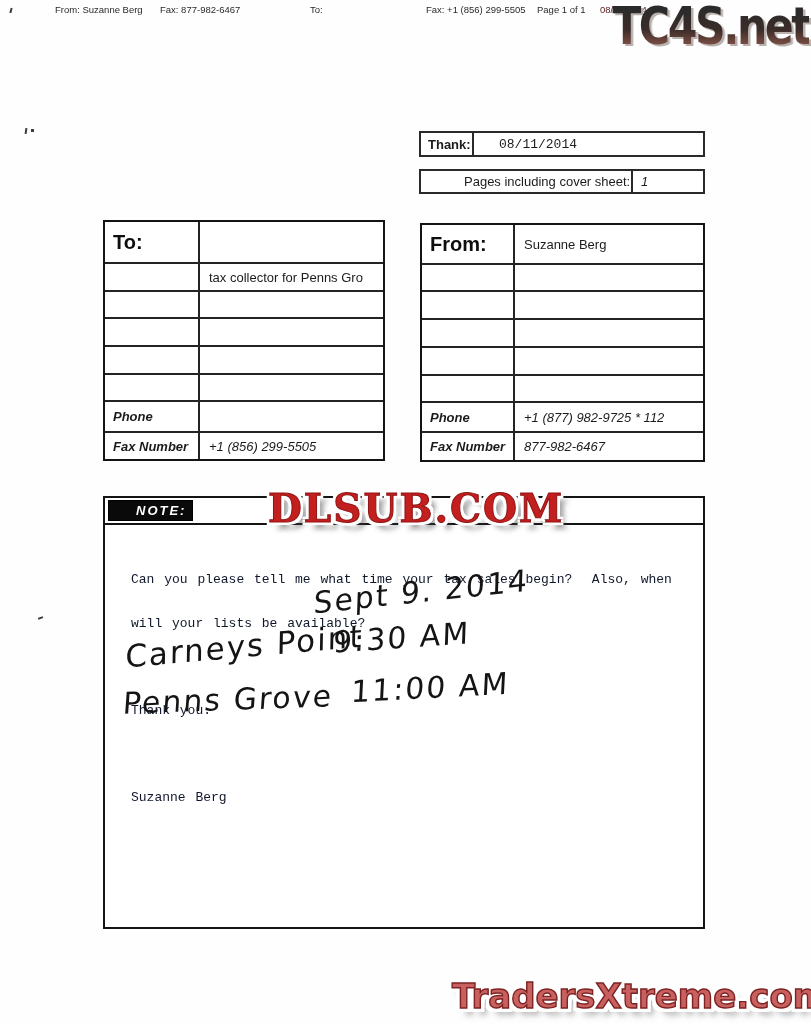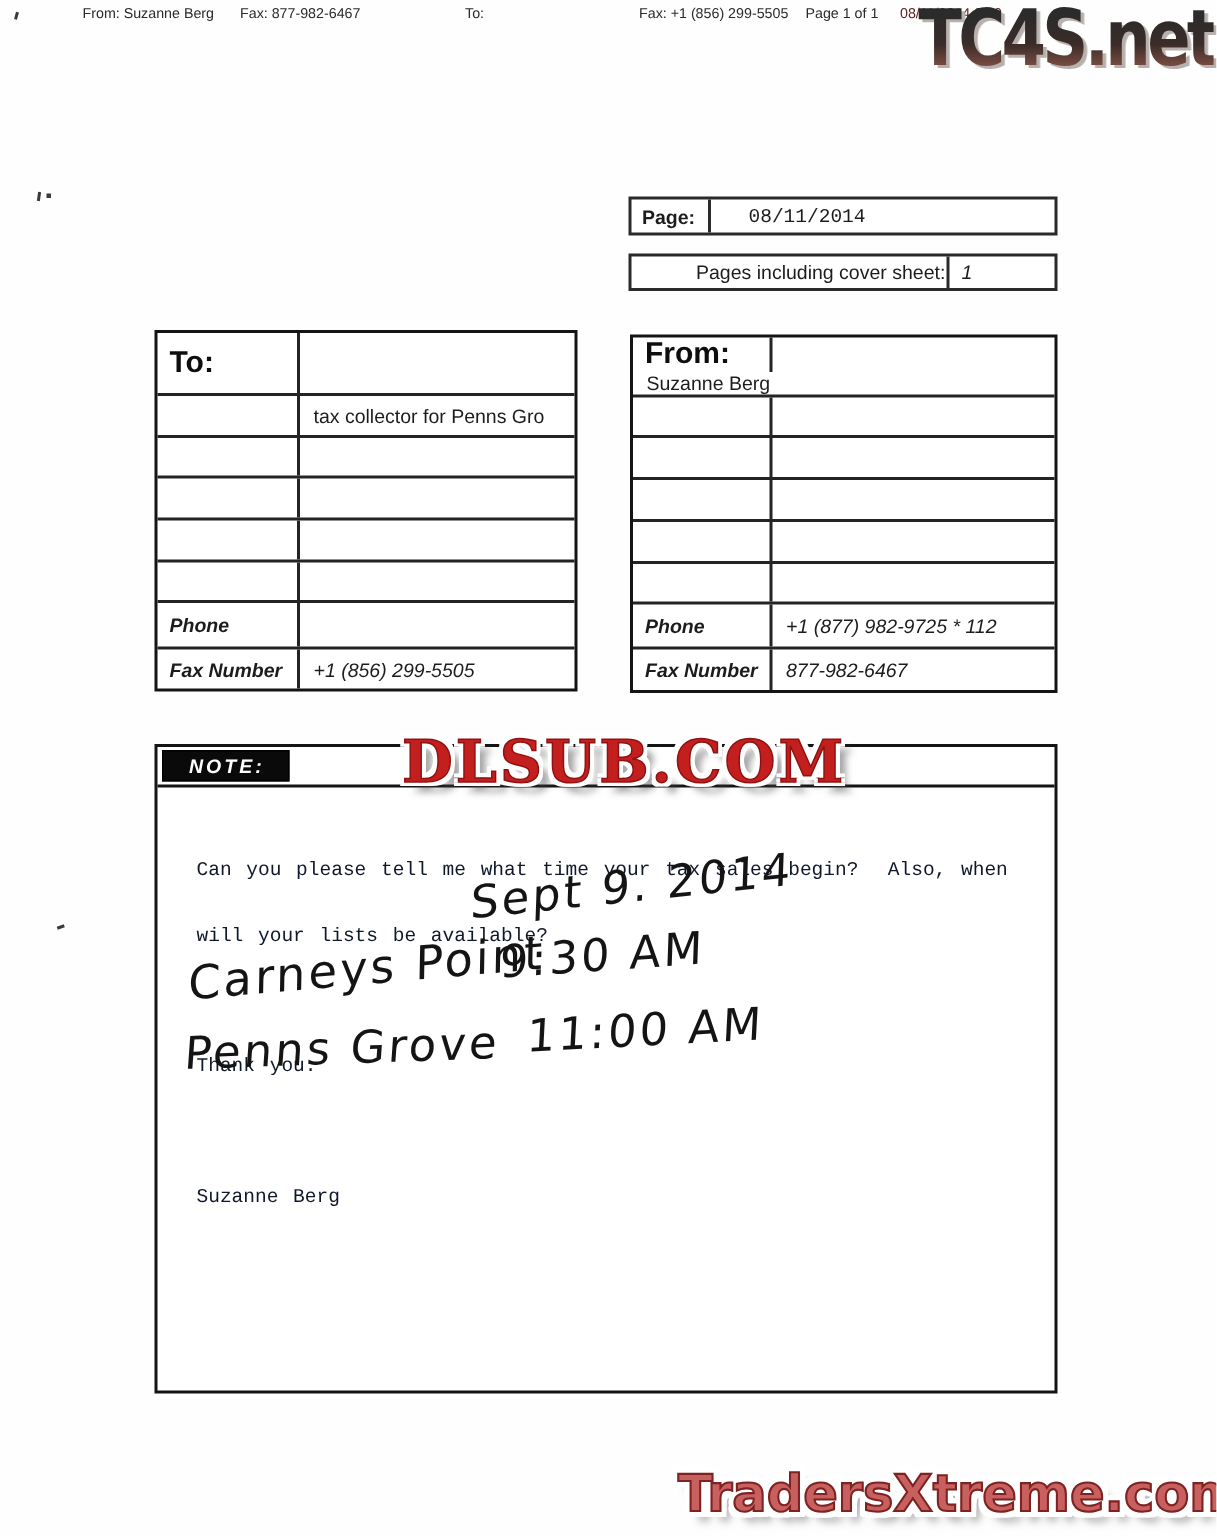--- a/index.html
+++ b/index.html
@@ -84,21 +84,21 @@
   .fld-lbl { font-size:13px; font-weight:bold; font-style:italic; }
   .val-it  { font-style:italic; }
 
   
   .notebox { position:absolute; left:103px; top:496px; width:602px; height:433px; border:2px solid #141414; background:#fff; }
   .note-hdr { position:relative; height:27px; border-bottom:2px solid #141414; }
   .note-label {
     position:absolute; left:3px; top:2px; width:85px; height:21px;
     background:#0a0a0a; border:1px solid #000; color:#fff;
     font-size:13px; font-weight:bold; font-style:italic; letter-spacing:2px;
-    display:flex; align-items:center; padding-left:17px;
+    display:flex; align-items:center; padding-left:27px;
   }
   .note-body {
     position:absolute; left:26px; top:46px;
     font-family:"Liberation Mono", monospace; font-size:13px; line-height:14.5px;
     color:#0f172a; word-spacing:2px; white-space:pre;
   }
   .note-body .gap { height:14.5px; }
 
   
   .hand {
@@ -134,21 +134,21 @@
 
   <div class="tc4s">TC4S.net</div>
 
   <div class="spec spec-a"></div>
   <div class="spec spec-b"></div>
   <div class="spec spec-c"></div>
   <div class="spec spec-d"></div>
 
 
   <div class="datebox">
-    <div class="lbl">Page:</div>
+    <div class="lbl">Thank:</div>
     <div class="val">08/11/2014</div>
   </div>
 
   <div class="pagesbox">
     <div class="lbl">Pages including cover sheet:</div>
     <div class="val">1</div>
   </div>
 
   <div class="ftable to-table">
     <div class="t-row" style="height:42px;">
@@ -179,21 +179,21 @@
       <div class="t-left fld-lbl">Phone</div>
       <div class="t-right val-it"></div>
     </div>
     <div class="t-row last" style="height:26px;">
       <div class="t-left fld-lbl">Fax Number</div>
       <div class="t-right val-it">+1 (856) 299-5505</div>
     </div>
   </div>
 
   <div class="ftable from-table">
-    <div class="t-row" style="height:40px;flex-direction:column;">
+    <div class="t-row" style="height:40px;">
       <div class="t-left hdr-lbl">From:</div>
       <div class="t-right">Suzanne Berg</div>
     </div>
     <div class="t-row" style="height:27px;">
       <div class="t-left"></div>
       <div class="t-right"></div>
     </div>
     <div class="t-row" style="height:28px;">
       <div class="t-left"></div>
       <div class="t-right"></div>

